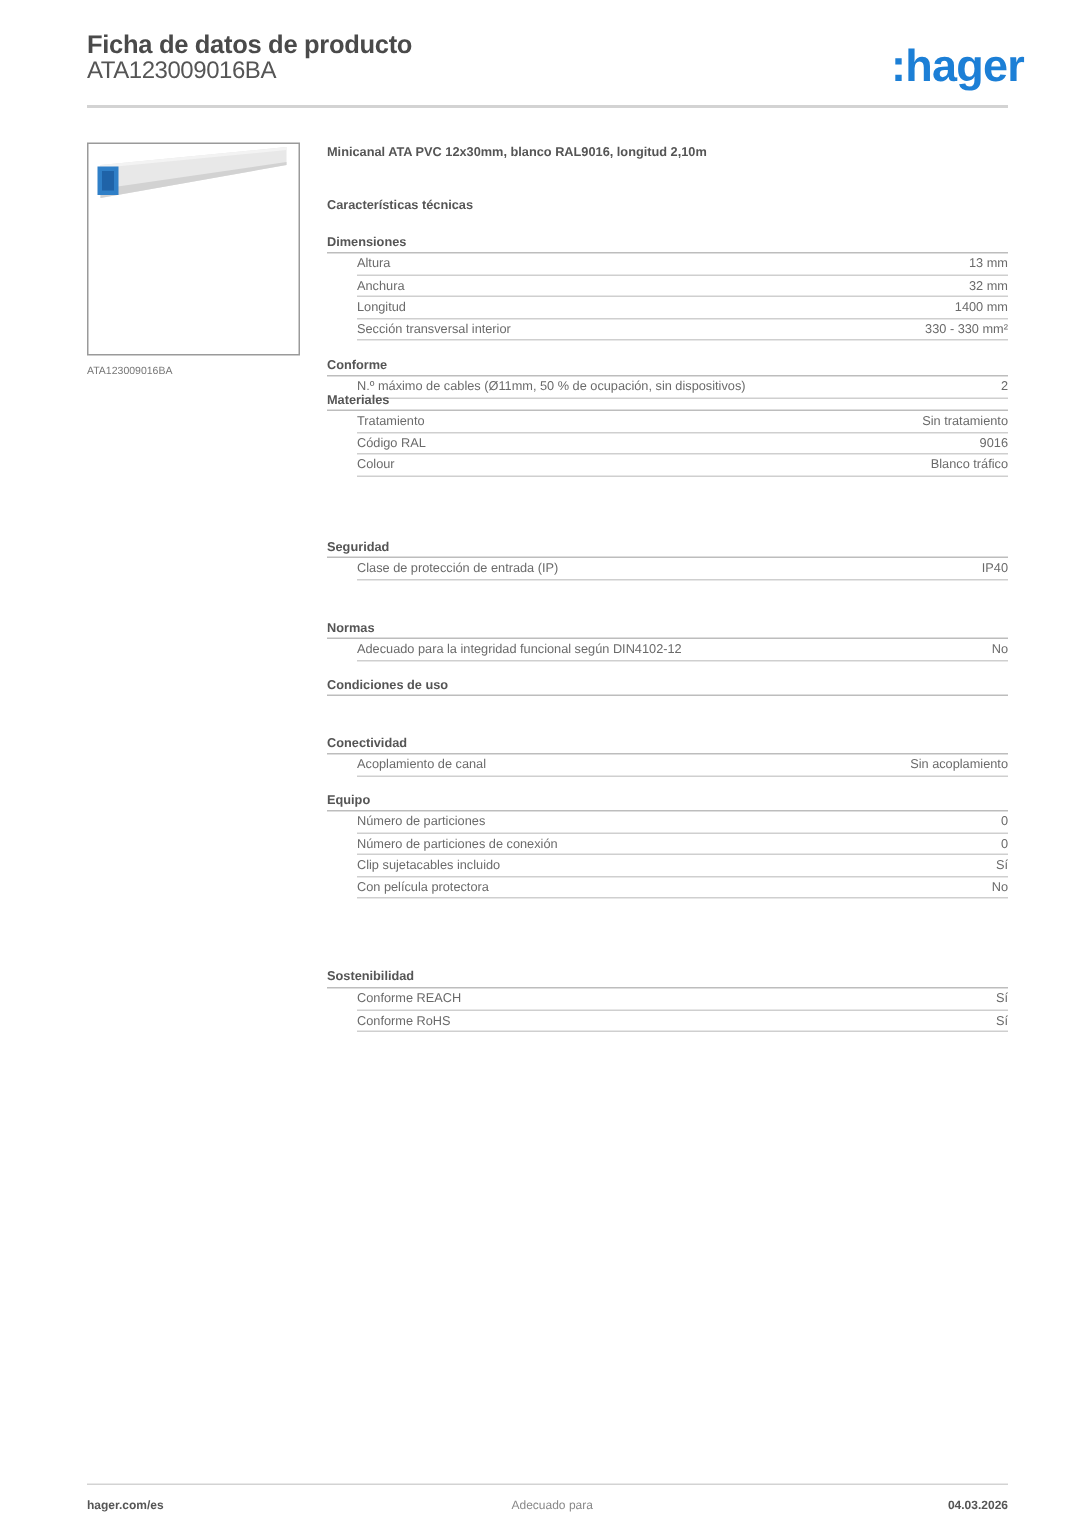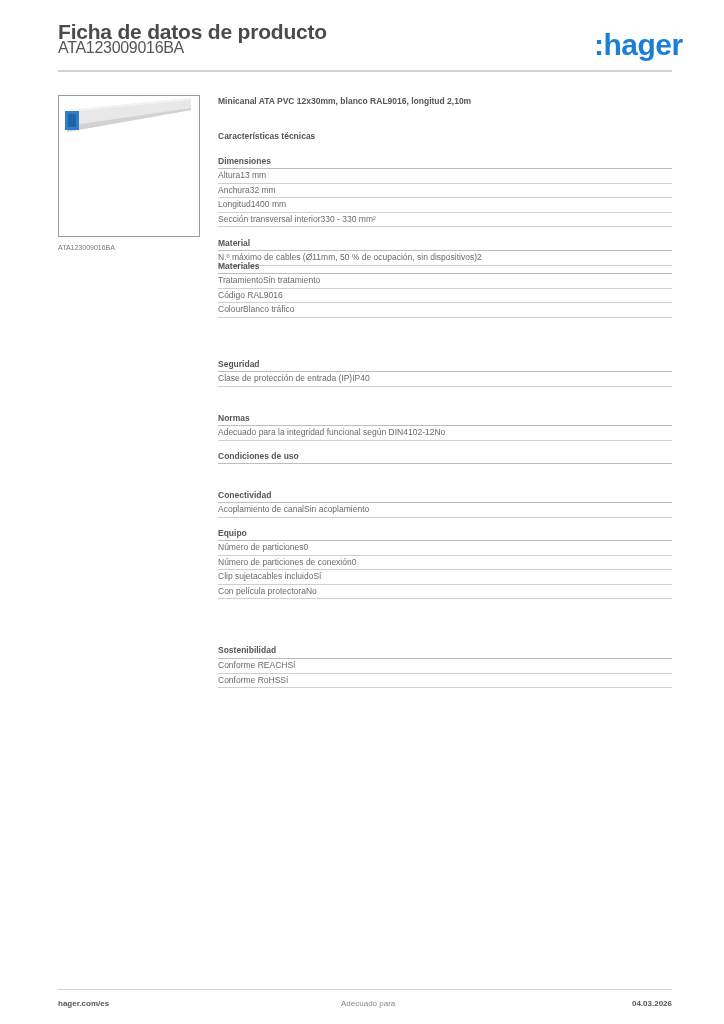--- a/index.html
+++ b/index.html
@@ -2,21 +2,21 @@
 <html><head>
 <meta charset="utf-8">
 <style>
   html, body { margin: 0; padding: 0; background: #ffffff; }
   body {
     width: 724px; height: 1024px; position: relative; overflow: hidden;
     font-family: "Liberation Sans", sans-serif; color: #555;
   }
   .header-title {
     position: absolute; left: 58px; top: 20px;
-    font-size: 21px; font-weight: bold; color: #4a4a4a; letter-spacing: -0.2px;
+    font-size: 17px; font-weight: bold; color: #4a4a4a; letter-spacing: -0.2px;
   }
   .header-code {
     position: absolute; left: 58px; top: 39px;
     font-size: 16px; color: #555; letter-spacing: -0.3px;
   }
   .logo {
     position: absolute; left: 594px; top: 28px;
     font-size: 30px; font-weight: bold; color: #1c7fd6; letter-spacing: -0.5px;
   }
   .header-rule {
@@ -36,22 +36,22 @@
     position: absolute; left: 218px; top: 131px; font-size: 8.5px; font-weight: bold; color: #555;
   }
   .section {
     position: absolute; left: 218px; width: 454px;
   }
   .section-heading {
     font-size: 8.5px; font-weight: bold; color: #555; height: 12px; line-height: 12px;
     border-bottom: 1px solid #bdbdbd; padding-bottom: 1px;
   }
   .row {
-    display: flex; font-size: 8.5px; color: #6a6a6a;
-    height: 13.5px; line-height: 13.5px; border-bottom: 1px solid #cfcfcf;
+    display: flex; justify-content: space-between; font-size: 8.5px; color: #6a6a6a;
+    height: 13.5px; line-height: 13.5px; border-bottom: 1px solid #cfcfcf; margin-left: 20px;
   }
   .footer-rule {
     position: absolute; left: 58px; top: 989px; width: 614px; height: 1px; background: #d3d3d3;
   }
   .footer-left { position: absolute; left: 58px; top: 999px; font-size: 8px; font-weight: bold; color: #555; }
   .footer-center { position: absolute; left: 341px; top: 999px; font-size: 8px; color: #888; }
   .footer-right { position: absolute; right: 52px; top: 999px; font-size: 8px; font-weight: bold; color: #555; }
 </style>
 </head>
 <body>
@@ -91,21 +91,21 @@
       <span>Longitud</span>
       <span>1400 mm</span>
     </div>
   <div class="row">
       <span>Sección transversal interior</span>
       <span>330 - 330 mm²</span>
     </div>
 </div>
 
 <div class="section" style="top:237px">
-  <div class="section-heading">Material</div>
+  <div class="section-heading">Conforme</div>
   <div class="row">
       <span>N.º máximo de cables (Ø11mm, 50 % de ocupación, sin dispositivos)</span>
       <span>2</span>
     </div>
 </div>
 
 <div class="section" style="top:260px">
   <div class="section-heading">Materiales</div>
   <div class="row">
       <span>Tratamiento</span>

